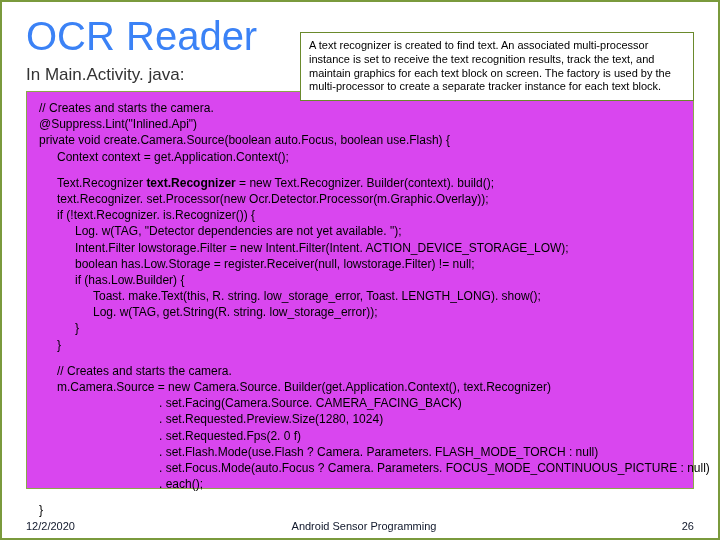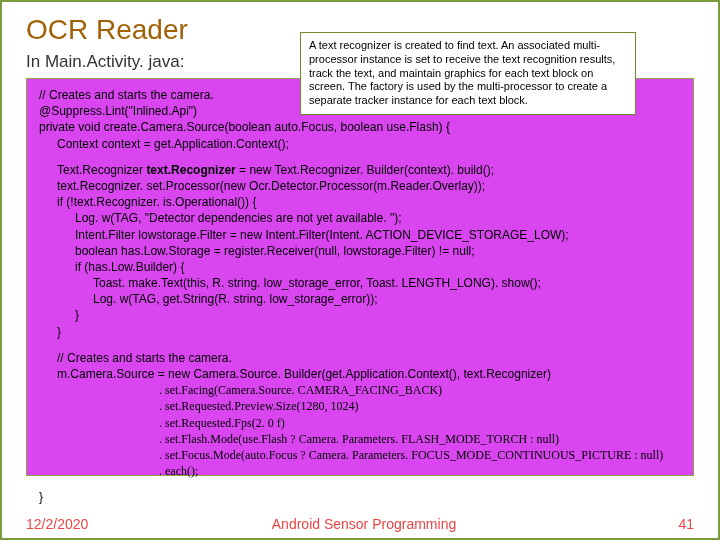--- a/index.html
+++ b/index.html
@@ -4,35 +4,35 @@
 <style>
   * { box-sizing: border-box; margin: 0; padding: 0; }
   html, body { width: 720px; height: 540px; font-family: Arial, sans-serif; background: #fff; position: relative; }
   .slide {
     width: 720px; height: 540px;
     border: 2px solid #7a9a3c;
     position: relative;
     padding: 12px 24px 28px 24px;
   }
   .title {
-    font-size: 28px;
-    color: #a16207;
+    font-size: 40px;
+    color: #3b82f6;
     font-weight: normal;
     margin-bottom: 6px;
   }
   .subtitle {
     font-size: 17px;
     color: #333;
     margin-bottom: 6px;
   }
   .callout {
     position: absolute;
     top: 30px;
     left: 298px;
-    width: 336px;
+    width: 394px;
     border: 1.5px solid #6a8a2c;
     background: #fff;
     padding: 6px 8px;
     font-size: 11px;
     line-height: 1.25;
     color: #000;
     z-index: 2;
   }
   .code-box {
     border: 1px solid #8aa84a;
@@ -44,29 +44,29 @@
     font-family: Arial, sans-serif;
     position: relative;
     margin-top: 2px;
     height: 398px;
   }
   .code-box .para { margin-bottom: 10px; white-space: pre; }
   .code-box .para:last-child { margin-bottom: 0; }
   .ind1 { padding-left: 18px; }
   .ind2 { padding-left: 36px; }
   .ind3 { padding-left: 54px; }
-  .ind-deep { padding-left: 120px; font-family: Liberation Serif, serif; }
+  .ind-deep { padding-left: 120px; }
   .footer {
     position: absolute;
     left: 24px; right: 24px; bottom: 6px;
     display: flex;
     justify-content: space-between;
     align-items: center;
-    font-size: 14px;
-    color: #ef4444;
+    font-size: 11px;
+    color: #0f172a;
   }
   .footer .center { position:absolute; left:8px; right:0; text-align:center; pointer-events:none; }
   .footer .right { margin-left:auto; }
   b { font-weight: bold; }
 </style>
 </head>
 <body>
 
 <div class="slide">
 
@@ -76,22 +76,22 @@
   <div class="callout">A text recognizer is created to find text.  An associated multi-processor instance is set to receive the text recognition results, track the text, and maintain graphics for each text block on screen.  The factory is used by the multi-processor to create a separate tracker instance for each text block.</div>
 
   <div class="code-box">
 
     <div class="para"><span>// Creates and starts the camera.</span>
 <span>@Suppress.Lint("Inlined.Api")</span>
 <span>private void create.Camera.Source(boolean auto.Focus, boolean use.Flash) {</span>
 <span class="ind1">Context context = get.Application.Context();</span></div>
 
     <div class="para"><span class="ind1"><span>Text.Recognizer </span><b>text.Recognizer</b><span> = new Text.Recognizer. Builder(context). build();</span></span>
-<span class="ind1">text.Recognizer. set.Processor(new Ocr.Detector.Processor(m.Reader.Overlay));</span>
-<span class="ind1">if (!text.Recognizer. is.Operational()) {</span>
+<span class="ind1">text.Recognizer. set.Processor(new Ocr.Detector.Processor(m.Graphic.Overlay));</span>
+<span class="ind1">if (!text.Recognizer. is.Recognizer()) {</span>
 <span class="ind2">Log. w(TAG, "Detector dependencies are not yet available. ");</span>
 <span class="ind2">Intent.Filter lowstorage.Filter = new Intent.Filter(Intent. ACTION_DEVICE_STORAGE_LOW);</span>
 <span class="ind2">boolean has.Low.Storage = register.Receiver(null, lowstorage.Filter) != null;</span>
 <span class="ind2">if (has.Low.Builder) {</span>
 <span class="ind3">Toast. make.Text(this, R. string. low_storage_error, Toast. LENGTH_LONG). show();</span>
 <span class="ind3">Log. w(TAG, get.String(R. string. low_storage_error));</span>
 <span class="ind2">}</span>
 <span class="ind1">}</span></div>
 
     <div class="para"><span class="ind1">// Creates and starts the camera.</span>
@@ -103,16 +103,16 @@
 <span class="ind-deep">. set.Focus.Mode(auto.Focus ? Camera. Parameters. FOCUS_MODE_CONTINUOUS_PICTURE : null)</span>
 <span class="ind-deep">. each();</span></div>
 
     <div class="para"><span>}</span></div>
 
   </div>
 
   <div class="footer">
     <span>12/2/2020</span>
     <span class="center">Android Sensor Programming</span>
-    <span class="right">41</span>
+    <span class="right">26</span>
   </div>
 
 </div>
 
 </body></html>

